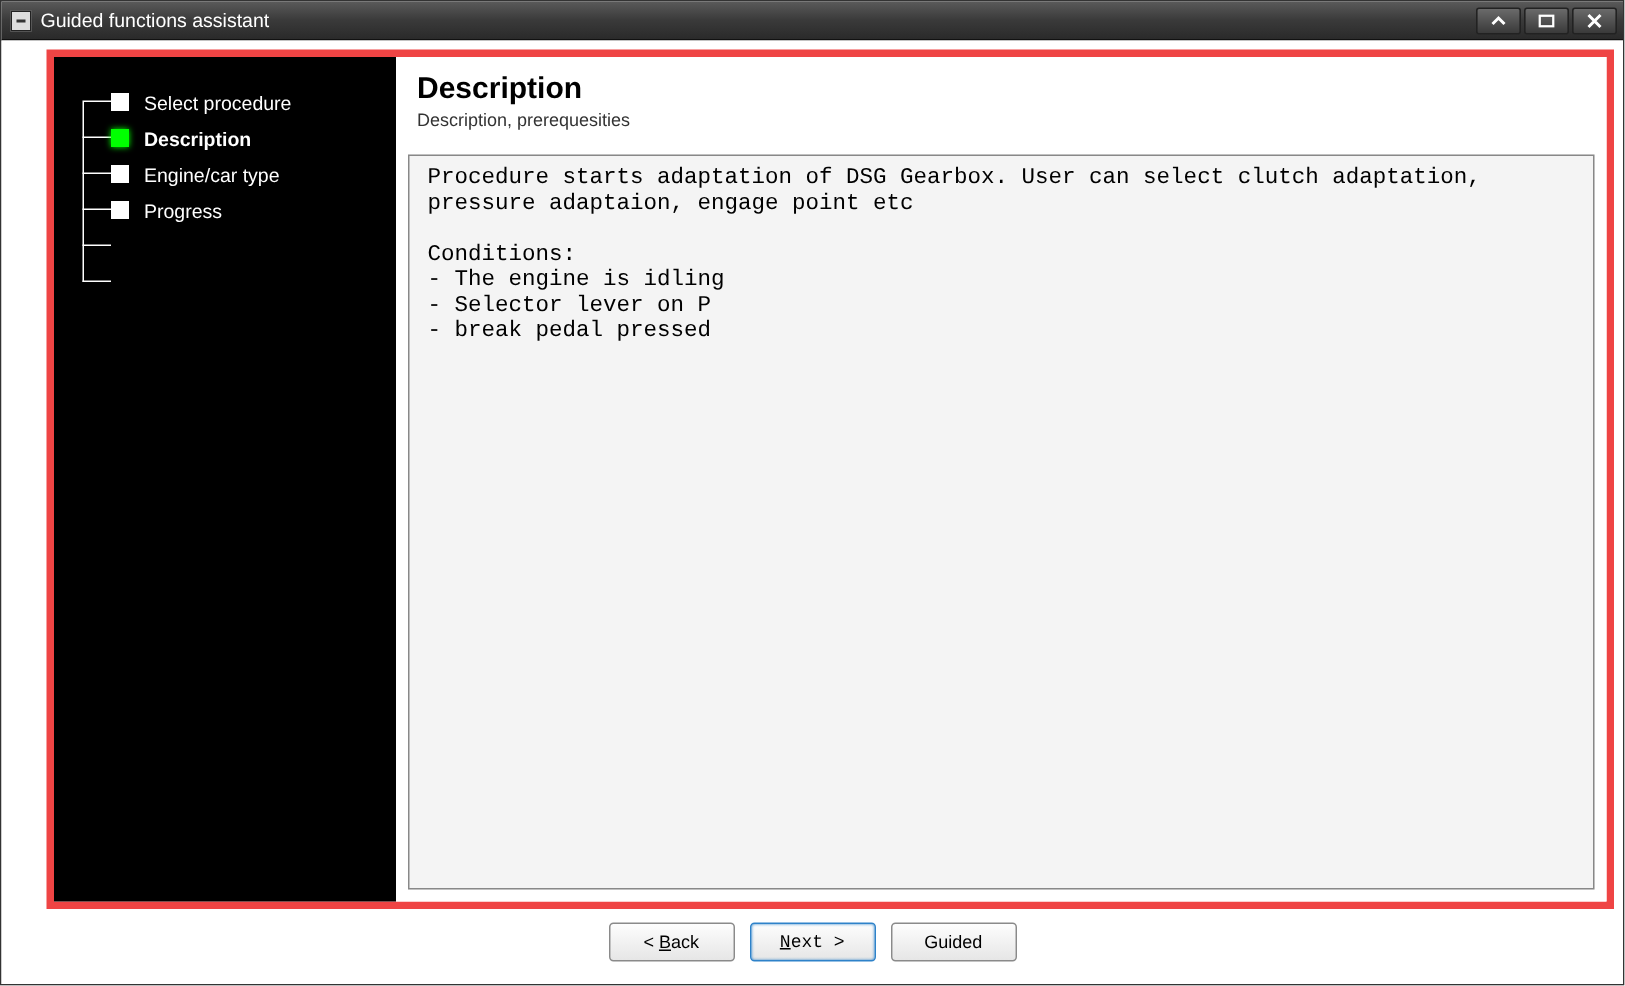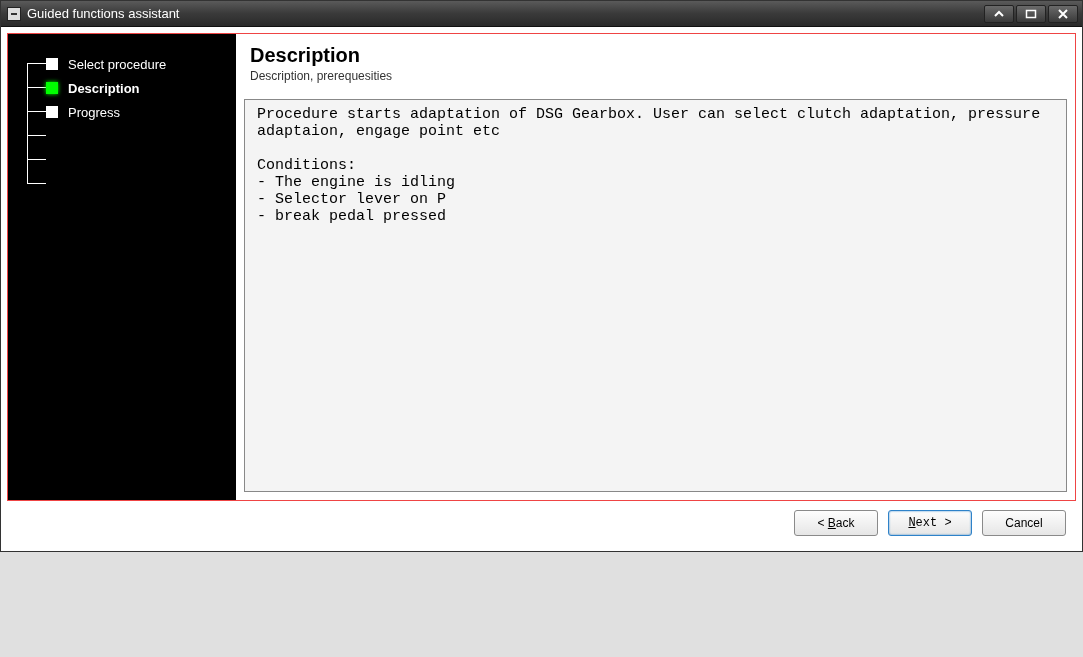--- a/index.html
+++ b/index.html
@@ -5,21 +5,21 @@
     * { box-sizing: border-box; margin: 0; padding: 0; }
     body {
       font-family: "Segoe UI", Tahoma, sans-serif;
       background: #e0e0e0;
       width: 1083px;
       height: 657px;
       overflow: hidden;
     }
     .window {
       width: 1083px;
-      height: 552px;
+      height: 657px;
       background: #fff;
       border: 1px solid #333;
       display: flex;
       flex-direction: column;
     }
     .titlebar {
       height: 26px;
       background: linear-gradient(to bottom, #5a5a5a 0%, #3a3a3a 50%, #2a2a2a 100%);
       display: flex;
       align-items: center;
@@ -65,22 +65,23 @@
     .body-area {
       flex: 1;
       display: flex;
       flex-direction: column;
       padding: 6px;
       background: #fff;
     }
     .content-row {
       flex: 1;
       display: flex;
-      border: 1px solid #ef4444;
+      border: 5px solid #ef4444;
       min-height: 0;
+      margin-left: 24px;
     }
     .sidebar {
       width: 228px;
       background: #000;
       color: #fff;
       padding: 18px 0 0 0;
       position: relative;
     }
     .tree {
       position: relative;
@@ -154,21 +155,21 @@
       font-size: 15px;
       color: #000;
       white-space: pre-wrap;
       overflow: auto;
       position: relative;
     }
     .button-row {
       height: 44px;
       display: flex;
       align-items: center;
-      justify-content: flex-end;
+      justify-content: center;
       gap: 10px;
       padding: 0 10px;
     }
     .wiz-btn {
       min-width: 84px;
       height: 26px;
       background: linear-gradient(to bottom, #fdfdfd, #e6e6e6);
       border: 1px solid #8a8a8a;
       border-radius: 3px;
       font-size: 12px;
@@ -223,20 +224,24 @@
           <div class="tree-item">
             <span class="tree-box"></span>
             <span class="tree-label">Select procedure</span>
           </div>
           <div class="tree-item">
             <span class="tree-box active"></span>
             <span class="tree-label active">Description</span>
           </div>
           <div class="tree-item">
             <span class="tree-box"></span>
+            <span class="tree-label">Engine/car type</span>
+          </div>
+          <div class="tree-item">
+            <span class="tree-box"></span>
             <span class="tree-label">Progress</span>
           </div>
         </div>
       </div>
 
       <div class="main">
         <div class="main-header">
           <div class="main-title">Description</div>
           <div class="main-subtitle">Description, prerequesities</div>
         </div>
@@ -249,16 +254,16 @@
       </div>
     </div>
 
     <div class="button-row">
       <button class="wiz-btn">
         <span>&lt; </span><span class="underline-char">B</span><span>ack</span>
       </button>
       <button class="wiz-btn default">
         <span class="underline-char">N</span><span>ext &gt;</span>
       </button>
-      <button class="wiz-btn">Cancel</button>
+      <button class="wiz-btn">Guided</button>
     </div>
   </div>
 </div>
 
 </body></html>

